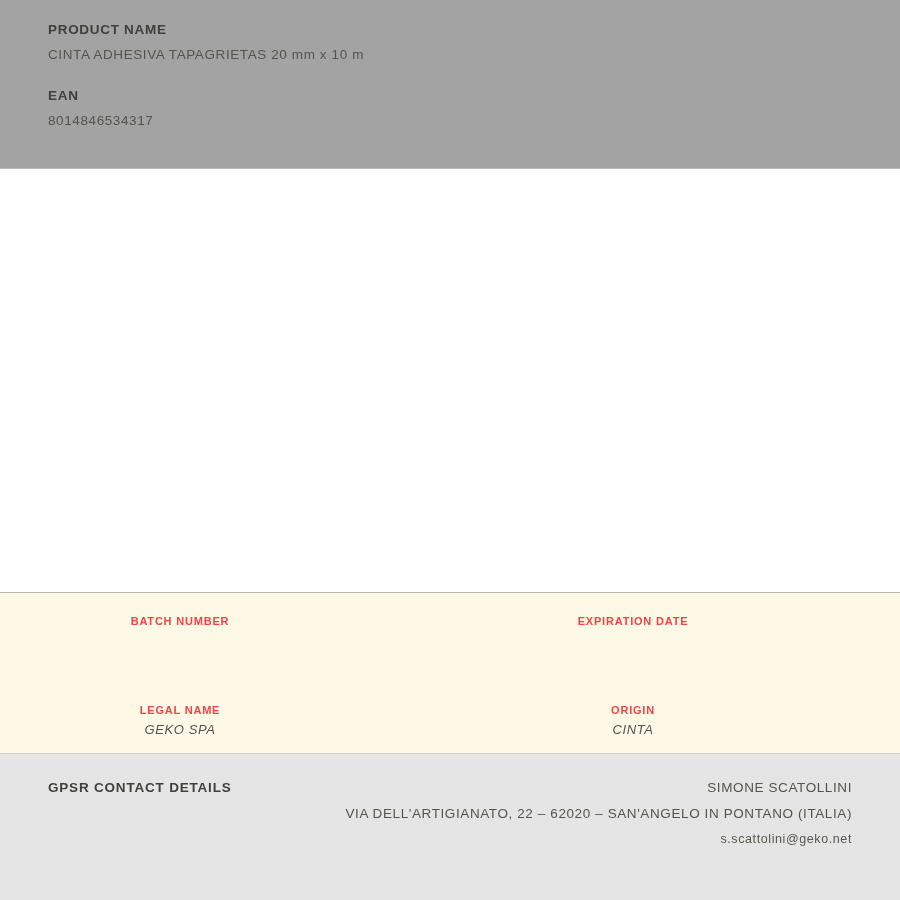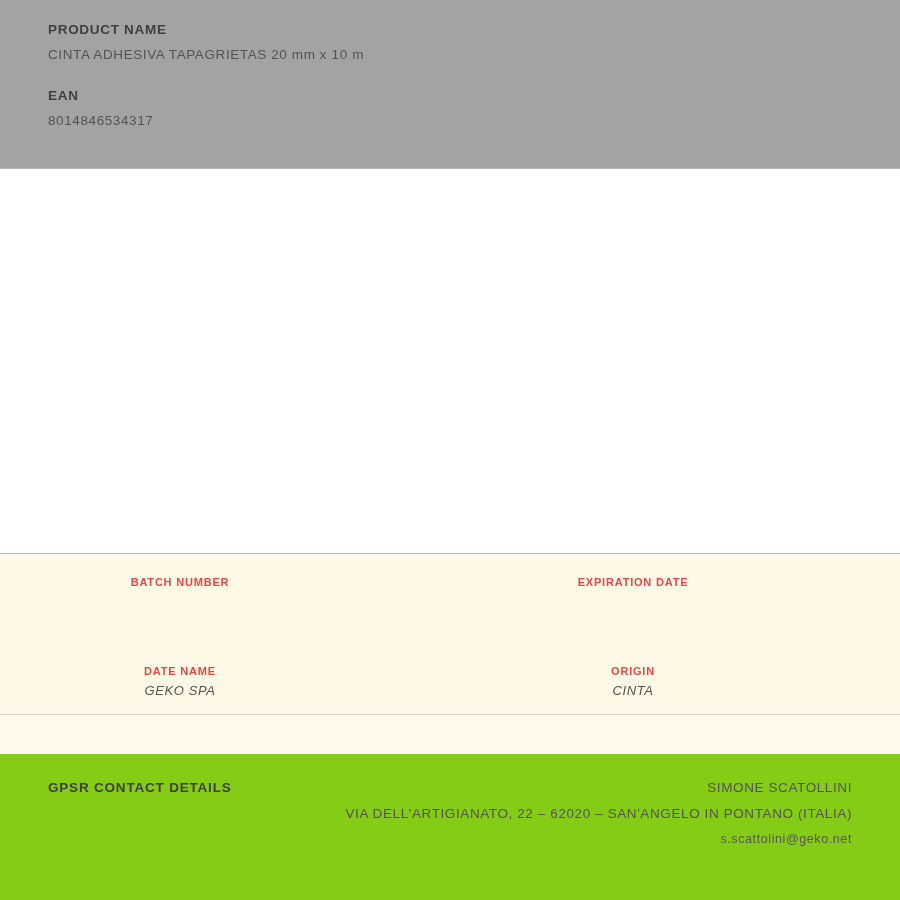--- a/index.html
+++ b/index.html
@@ -87,28 +87,27 @@
     letter-spacing: 0.6px;
     color: #54544f;
     min-height: 17px;
     margin: 0;
     font-style: italic;
   }
   .batch-row-1 { margin-bottom: 54px; }
 
   
   .footer {
-    background: #84cc16;
+    background: #e5e5e5;
     padding: 26px 48px 0 48px;
     box-sizing: border-box;
     height: 146px;
     display: flex;
     justify-content: space-between;
     align-items: flex-start;
-    margin-top: 39px;
   }
   .footer-title {
     font-size: 13.5px;
     font-weight: bold;
     letter-spacing: 0.8px;
     color: #3f3f3d;
     white-space: nowrap;
   }
   .footer-right {
     text-align: right;
@@ -150,21 +149,21 @@
         <p class="col-head">BATCH NUMBER</p>
         <p class="col-val"></p>
       </div>
       <div class="col right">
         <p class="col-head">EXPIRATION DATE</p>
         <p class="col-val"></p>
       </div>
     </div>
     <div class="two-col">
       <div class="col left">
-        <p class="col-head">DATE NAME</p>
+        <p class="col-head">LEGAL NAME</p>
         <p class="col-val">GEKO SPA</p>
       </div>
       <div class="col right">
         <p class="col-head">ORIGIN</p>
         <p class="col-val">CINTA</p>
       </div>
     </div>
   </div>
 
   <div class="footer">

